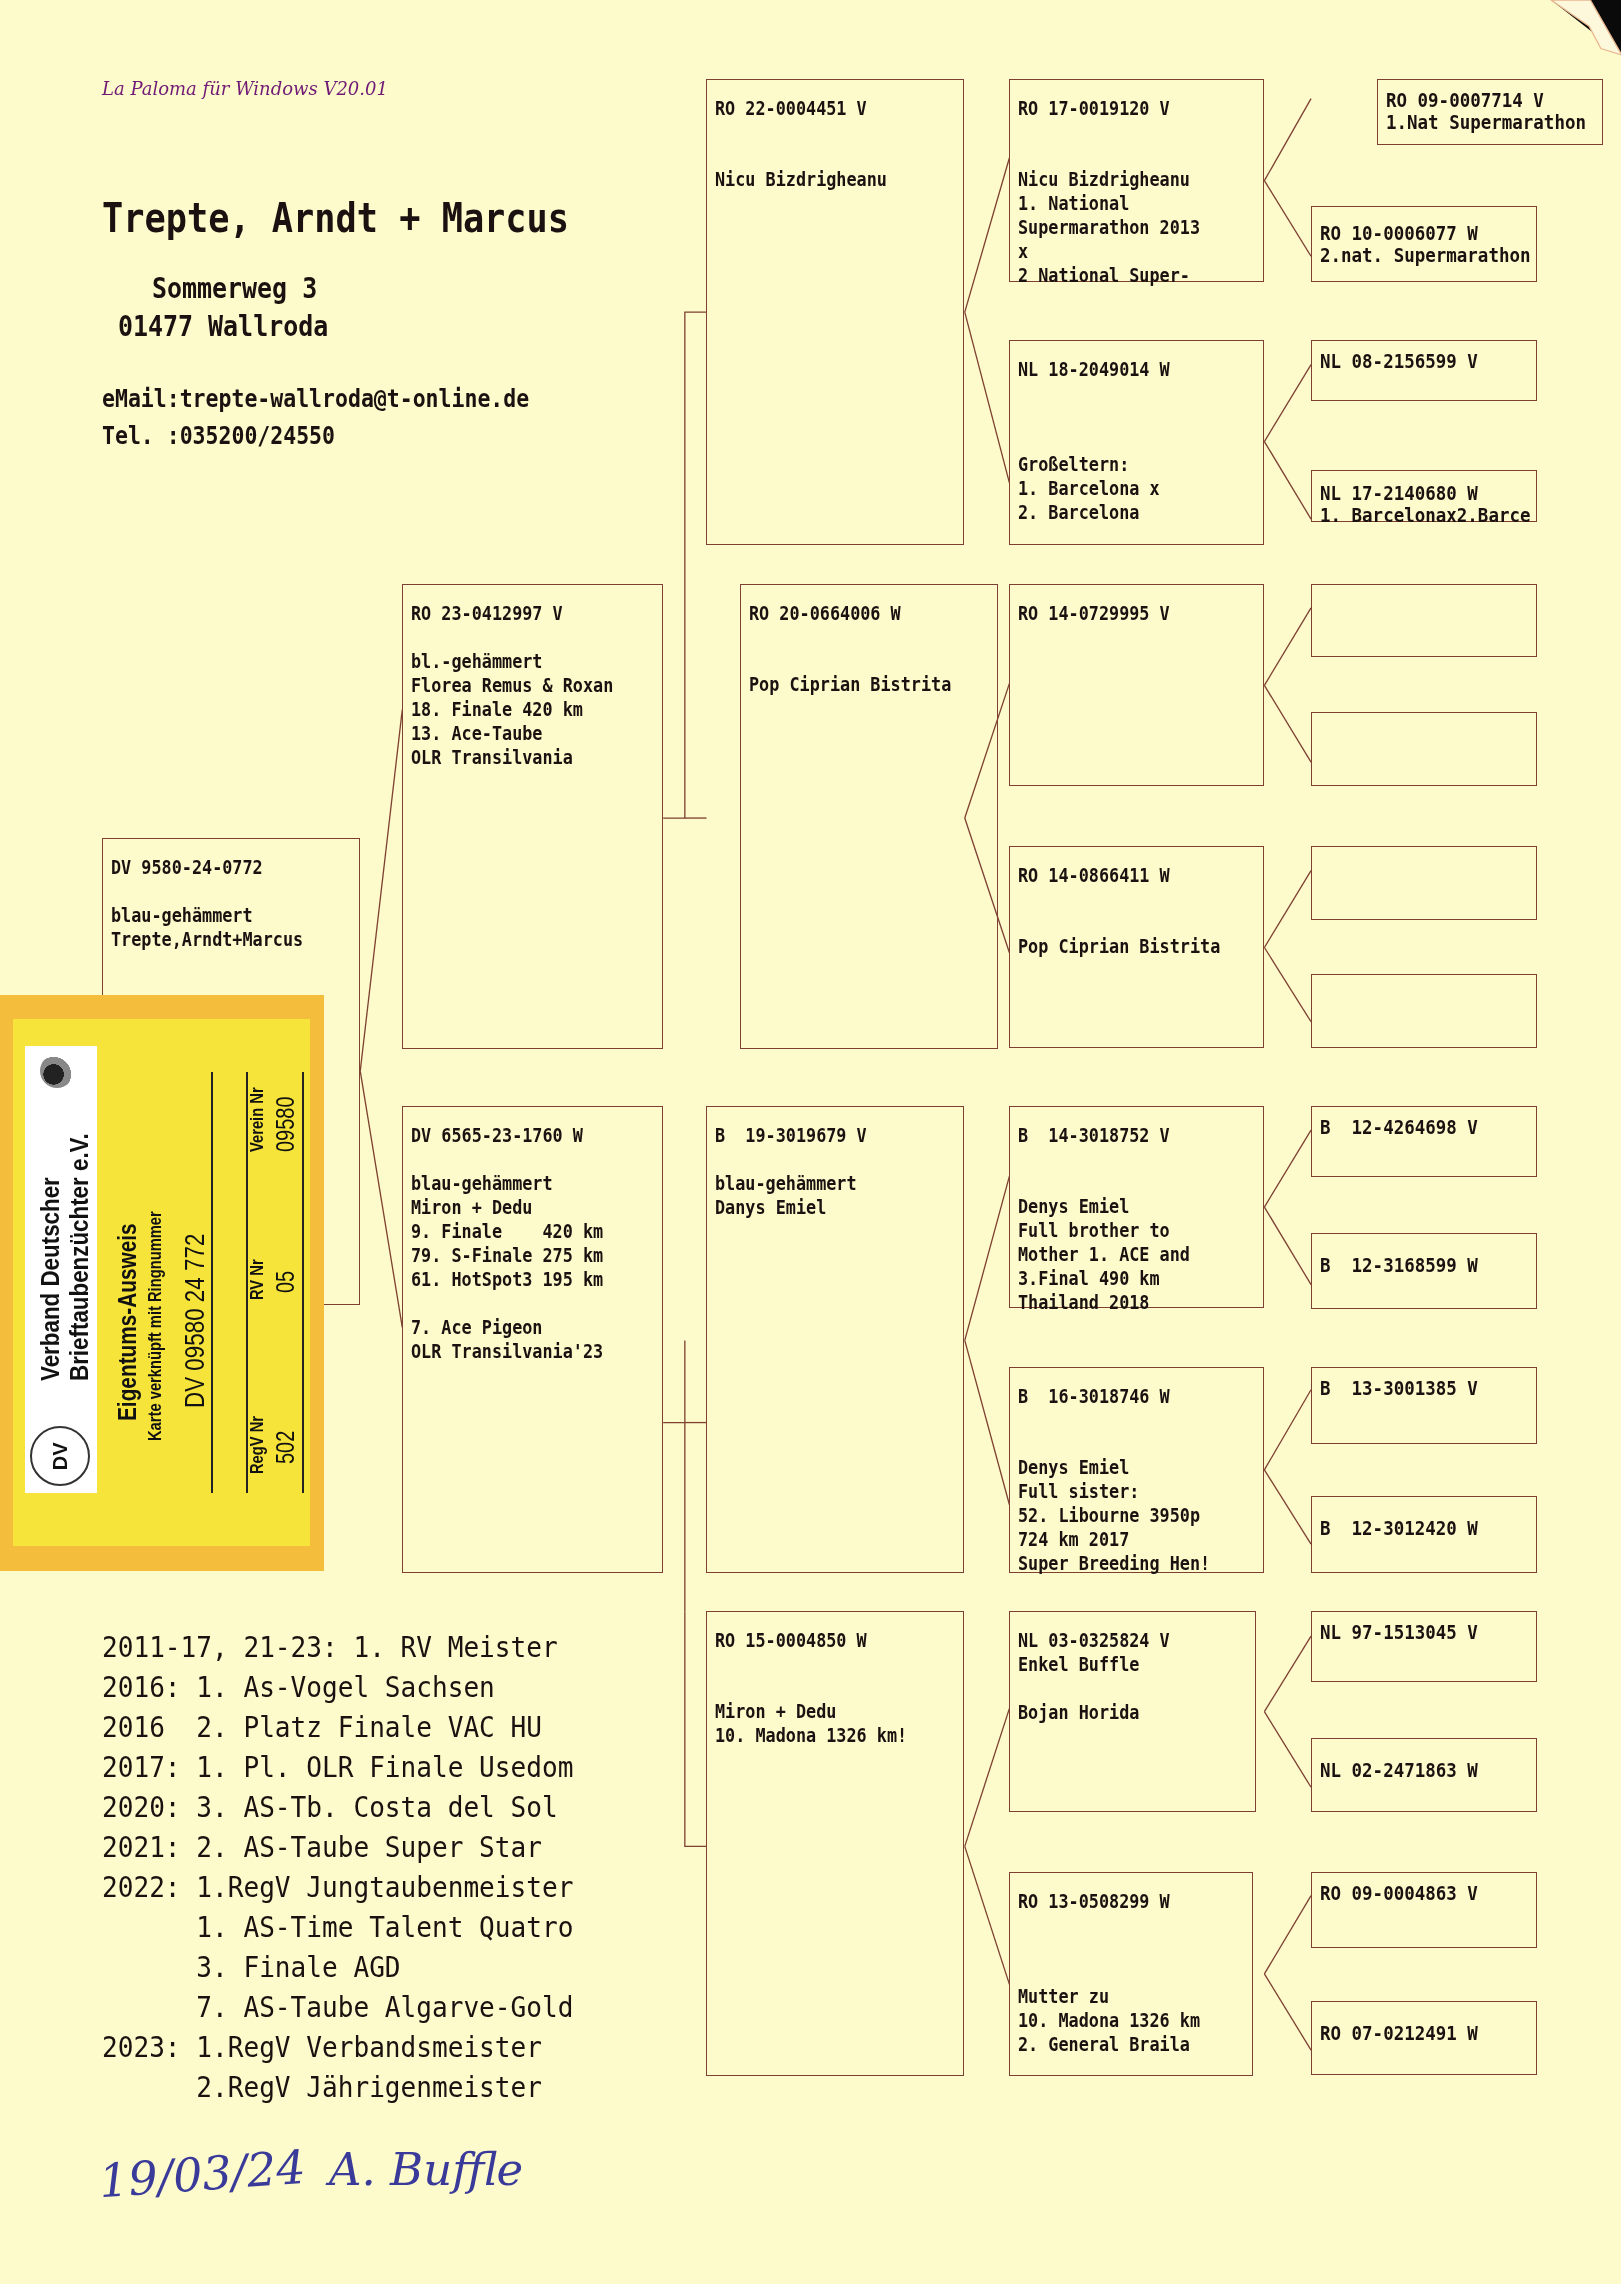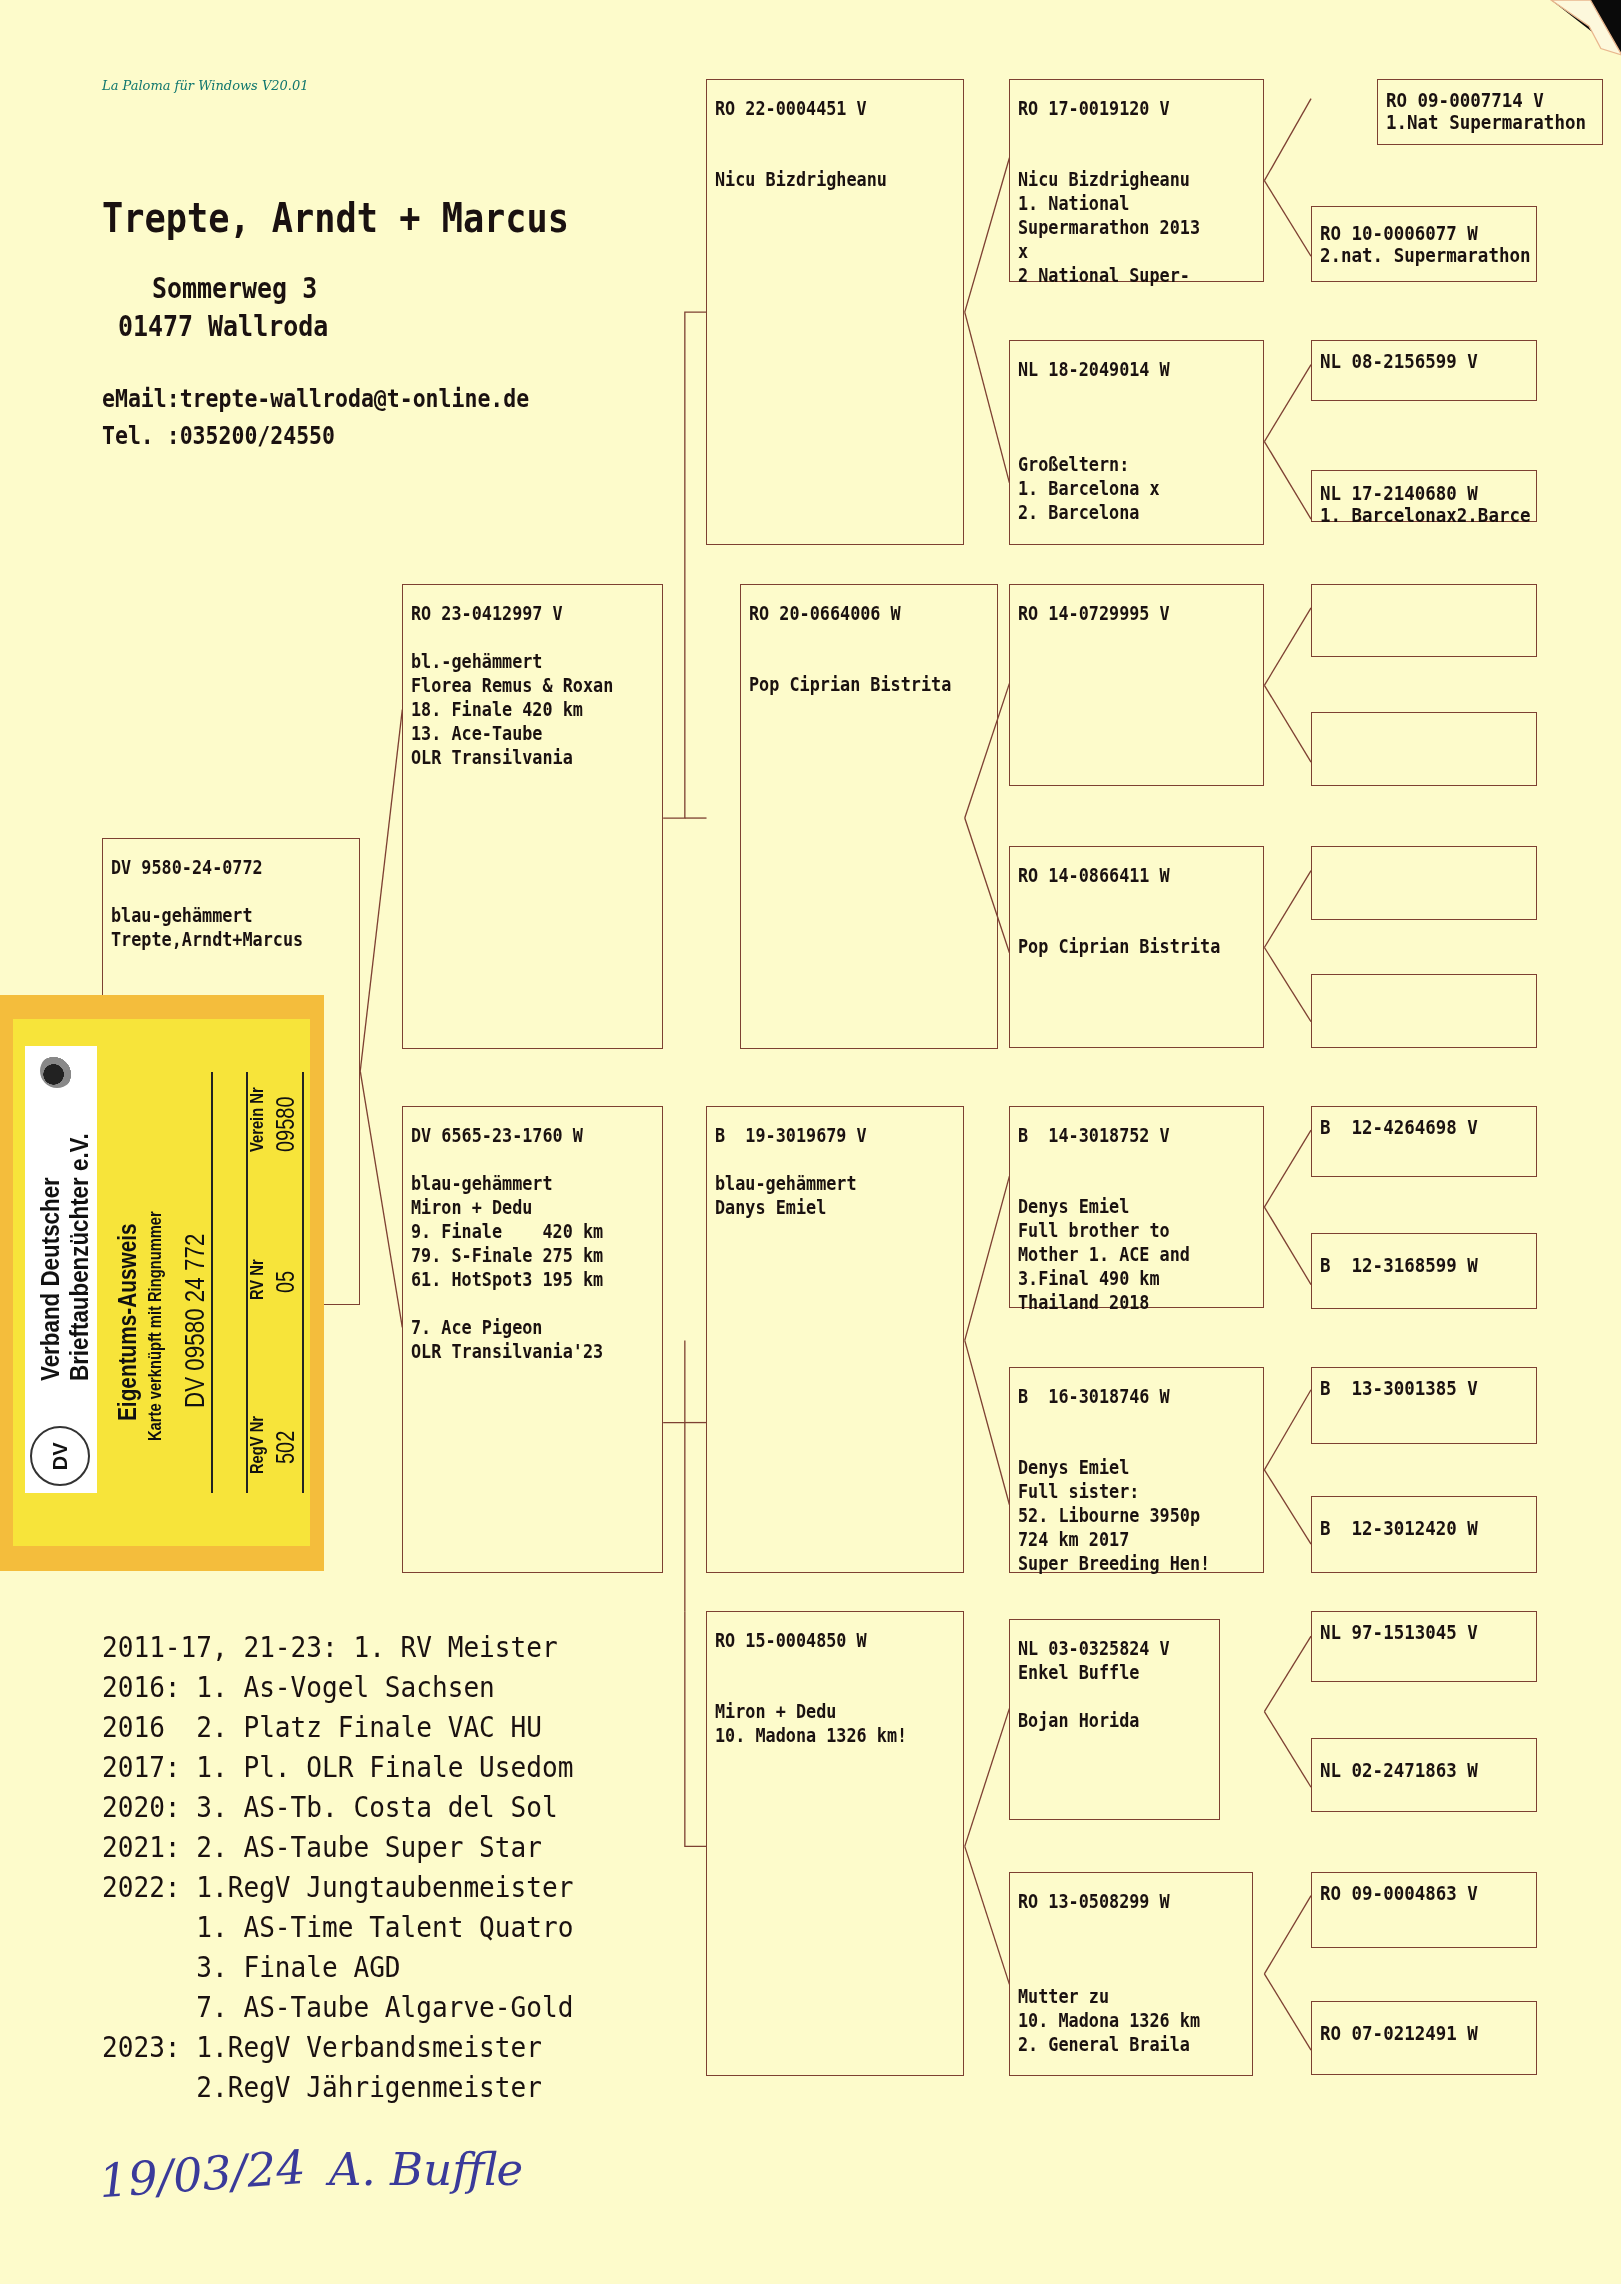--- a/index.html
+++ b/index.html
@@ -1,18 +1,18 @@
 <!DOCTYPE html>
 <html style="font-size:10.5px"><head>
 <meta charset="utf-8">
 <style>
   html, body { margin:0; padding:0; }
   body { width:1622px; height:2284px; background:#FDFBCB; position:relative; overflow:hidden; font-family:"DejaVu Sans Mono", monospace; color:#1a1110; }
   .abs { position:absolute; }
-  .software { left:102px; top:78px; font-family:"DejaVu Serif", serif; font-style:italic; font-size:13px; color:#0f766e; }
+  .software { left:102px; top:78px; font-family:"DejaVu Serif", serif; font-style:italic; font-size:18px; color:#701a75; }
   .owner-name { left:102px; top:194px; font-size:41px; font-weight:bold; letter-spacing:0px; transform:scaleX(0.86); transform-origin:left top; white-space:nowrap; }
   .addr { font-size:29px; font-weight:bold; transform:scaleX(0.86); transform-origin:left top; white-space:nowrap; }
   .contact { font-size:25px; font-weight:bold; transform:scaleX(0.86); transform-origin:left top; white-space:nowrap; }
   .box { position:absolute; border:1.3px solid #7d4032; box-sizing:border-box; background:transparent; }
   .box .txt { position:absolute; left:8px; top:16px; white-space:pre; font-weight:bold; font-size:20px; line-height:24px; transform:scaleX(0.84); transform-origin:left top; }
   .box.small .txt { top:9.2px; font-size:19px; line-height:22.3px; transform:scaleX(0.92); }
   .box .ring { display:block; }
   .box .gap { display:block; height:47px; }
   .box .gap.s { height:24px; }
   .achievements { left:102px; top:1627px; font-size:29px; line-height:40px; white-space:pre; transform:scaleX(0.9); transform-origin:left top; color:#1a1110; }
@@ -120,21 +120,21 @@
 </div>
 <div class="box" style="left:1009px;top:846px;width:255px;height:202px;">
   <div class="txt"><span class="ring">RO 14-0866411 W</span><span class="gap"></span><span class="ring">Pop Ciprian Bistrita</span></div>
 </div>
 <div class="box" style="left:1009px;top:1106px;width:255px;height:202px;">
   <div class="txt"><span class="ring">B  14-3018752 V</span><span class="gap"></span><span class="ring">Denys Emiel</span><span class="ring">Full brother to</span><span class="ring">Mother 1. ACE and</span><span class="ring">3.Final 490 km</span><span class="ring">Thailand 2018</span></div>
 </div>
 <div class="box" style="left:1009px;top:1367px;width:255px;height:206px;">
   <div class="txt"><span class="ring">B  16-3018746 W</span><span class="gap"></span><span class="ring">Denys Emiel</span><span class="ring">Full sister:</span><span class="ring">52. Libourne 3950p</span><span class="ring">724 km 2017</span><span class="ring">Super Breeding Hen!</span></div>
 </div>
-<div class="box" style="left:1009px;top:1611px;width:211px;height:201px;margin-top:8px;">
+<div class="box" style="left:1009px;top:1611px;width:247px;height:201px;">
   <div class="txt"><span class="ring">NL 03-0325824 V</span><span class="ring">Enkel Buffle</span><span class="gap s"></span><span class="ring">Bojan Horida</span></div>
 </div>
 <div class="box" style="left:1009px;top:1872px;width:244px;height:204px;">
   <div class="txt"><span class="ring">RO 13-0508299 W</span><span class="gap" style="height:71px"></span><span class="ring">Mutter zu</span><span class="ring">10. Madona 1326 km</span><span class="ring">2. General Braila</span></div>
 </div>
 
 <div class="box small" style="left:1377px;top:79px;width:226px;height:66px;">
     <div class="txt"><span class="ring">RO 09-0007714 V</span><span class="ring">1.Nat Supermarathon</span></div>
   </div>
 <div class="box small" style="left:1311px;top:206px;width:226px;height:76px;">

